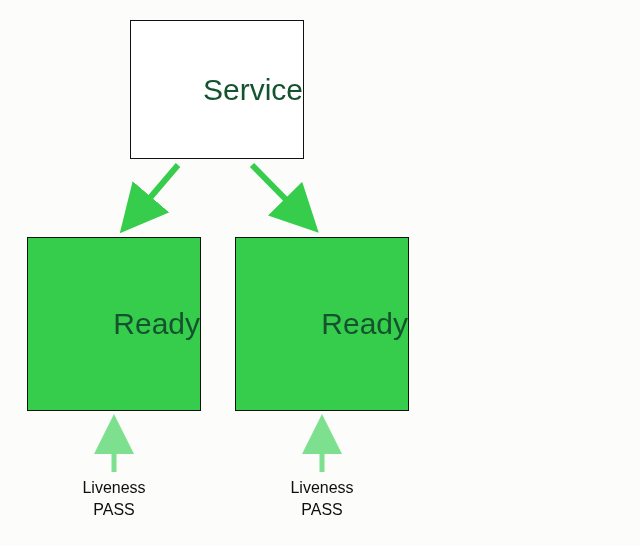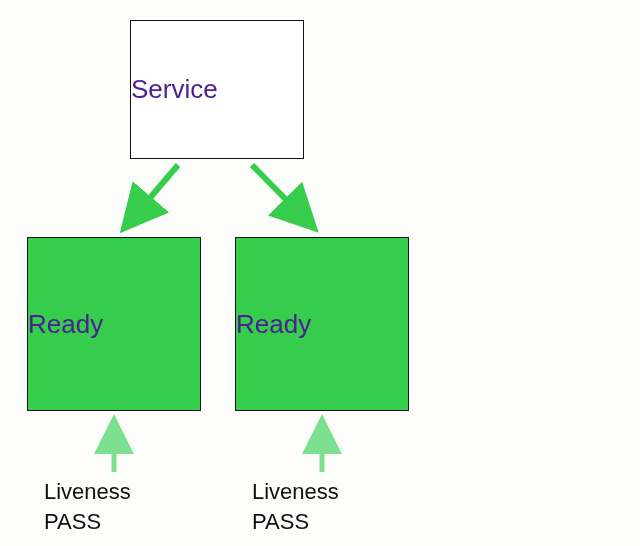--- a/index.html
+++ b/index.html
@@ -1,22 +1,22 @@
 <!DOCTYPE html>
 <html><head>
 <meta charset="utf-8">
 <style>
   html,body{margin:0;padding:0}
   body{width:640px;height:546px;background:#fcfcfa;font-family:"Helvetica Neue",Arial,sans-serif;position:relative}
-  .box{position:absolute;border:1.5px solid #111;display:flex;align-items:center;justify-content:flex-start;font-size:26px;color:#4c1d95}
+  .box{position:absolute;border:1.5px solid #111;display:flex;align-items:center;justify-content:flex-end;font-size:30px;color:#14532d}
   .service{left:130px;top:20px;width:172px;height:137px;background:#fff}
   .pod{width:172px;height:172px;background:#35cd4b}
   .pod1{left:27px;top:237px}
   .pod2{left:235px;top:237px}
-  .liveness{position:absolute;font-size:22px;color:#0f0f0f;line-height:1.35}
+  .liveness{position:absolute;font-size:16px;color:#0f0f0f;text-align:center;line-height:1.35}
   .l1{left:44px;top:477px;width:140px}
   .l2{left:252px;top:477px;width:140px}
 </style>
 </head>
 <body>
 
 <div class="box service">
   <span>Service</span>
 </div>
 

